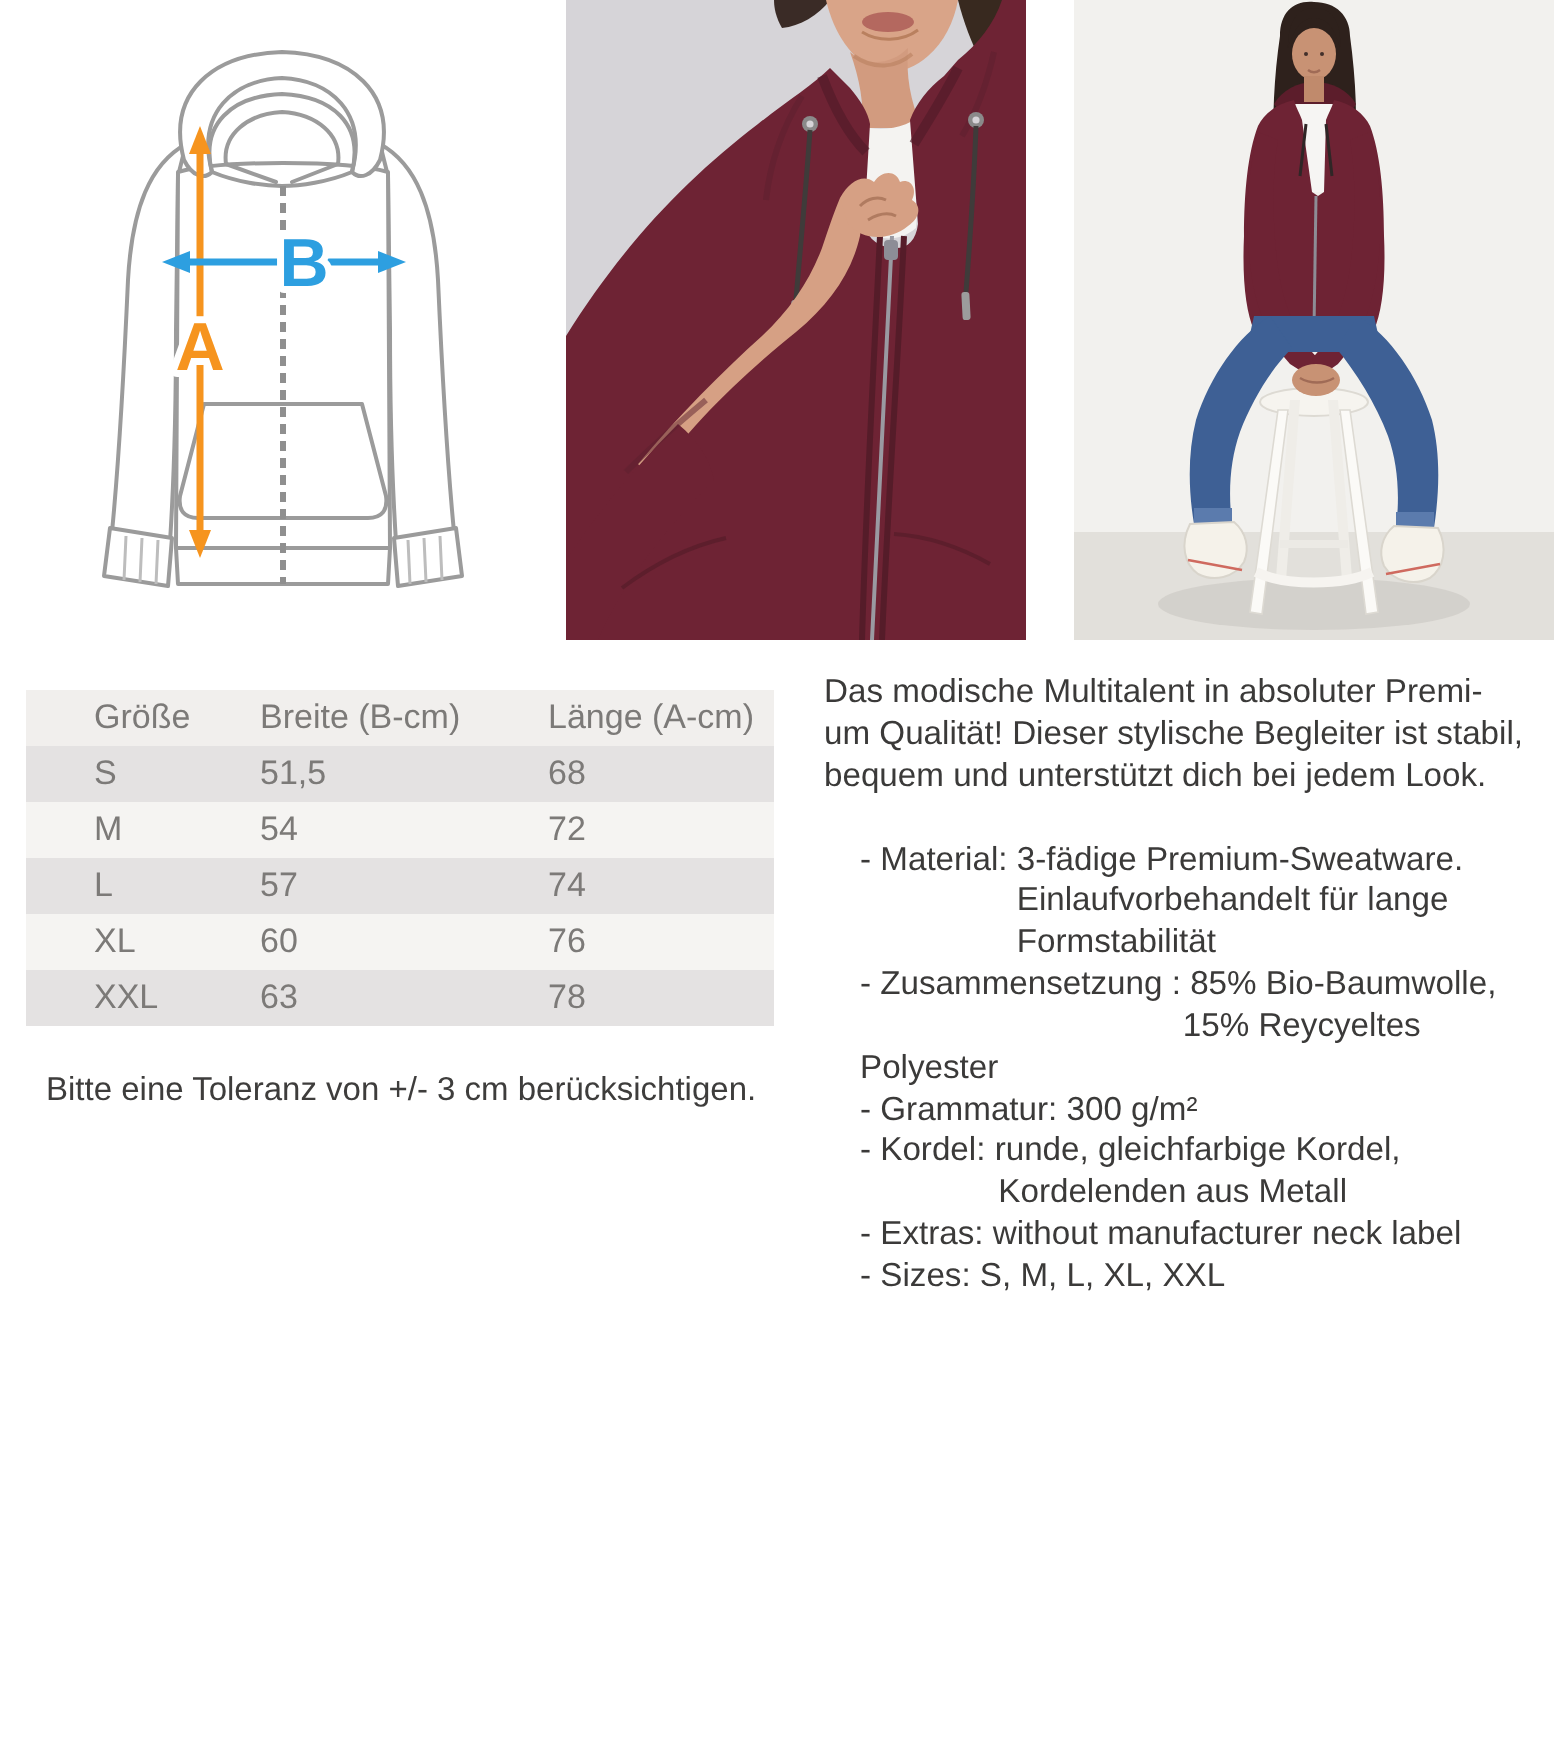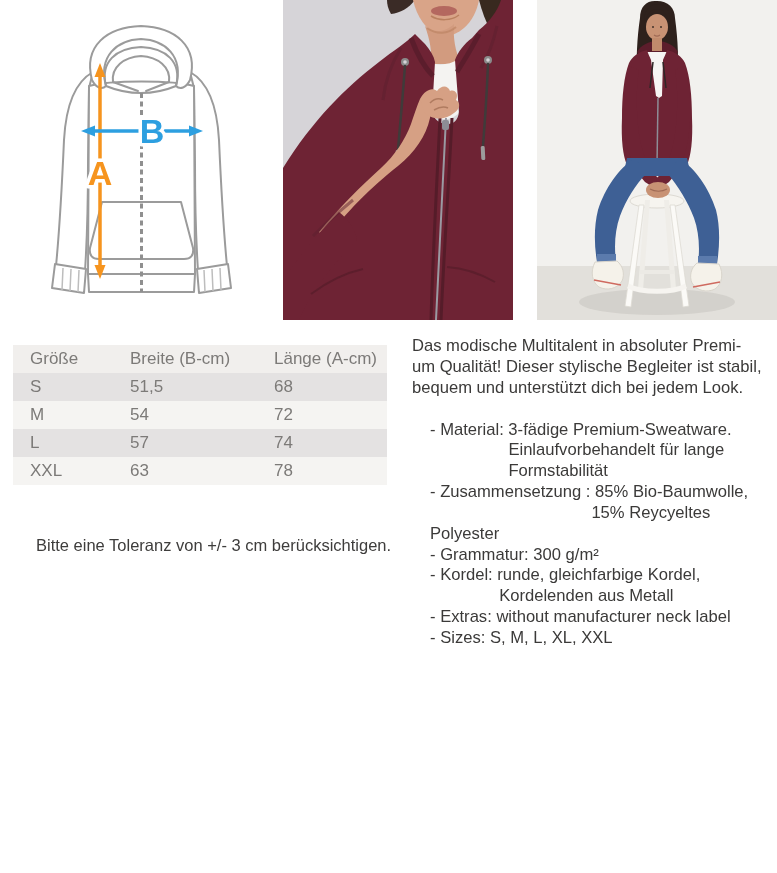--- a/index.html
+++ b/index.html
@@ -21,26 +21,26 @@
 
   .lbl{font-family:"Liberation Sans","DejaVu Sans",sans-serif;font-weight:bold;font-size:34px;
        text-anchor:middle;paint-order:stroke;stroke:#ffffff;stroke-width:7px;stroke-linejoin:round;}
   .lbl-a{fill:var(--c-arrow-a);}
   .lbl-b{fill:var(--c-arrow-b);}
 
   .size-table{position:absolute;left:13px;top:345px;width:374px;}
   .size-table table{border-collapse:collapse;width:100%;table-layout:fixed;
      font-size:17px;color:var(--c-table-text);}
   .size-table th,.size-table td{font-weight:400;text-align:left;height:28px;padding:0;overflow:hidden;}
-  .size-table th:first-child,.size-table td:first-child{padding-left:17px;}
+  .size-table th:first-child,.size-table td:first-child{padding-left:34px;}
   .size-table thead tr{background:var(--c-table-header-bg);}
   .size-table tbody tr:nth-child(odd){background:var(--c-row-dark);}
   .size-table tbody tr:nth-child(even){background:var(--c-row-light);}
 
-  .tolerance{position:absolute;left:36px;top:536px;font-size:16.5px;color:#3e3d3c;}
+  .tolerance{position:absolute;left:23px;top:536px;font-size:16.5px;color:#3e3d3c;}
 
   .description{position:absolute;left:412px;top:336px;width:368px;
      font-size:16.6px;line-height:20.85px;color:var(--c-text);}
   .description p{margin:0 0 21px 0;white-space:pre-wrap;}
   .description p:last-child{margin-bottom:0;margin-left:18px;}
 </style>
 </head>
 <body>
 
 <div class="page">
@@ -210,20 +210,25 @@
         </tr>
           <tr>
           <td>M</td>
           <td>54</td>
           <td>72</td>
         </tr>
           <tr>
           <td>L</td>
           <td>57</td>
           <td>74</td>
+        </tr>
+          <tr>
+          <td>XL</td>
+          <td>60</td>
+          <td>76</td>
         </tr>
           <tr>
           <td>XXL</td>
           <td>63</td>
           <td>78</td>
         </tr>
         </tbody>
     </table>
   </div>
 

